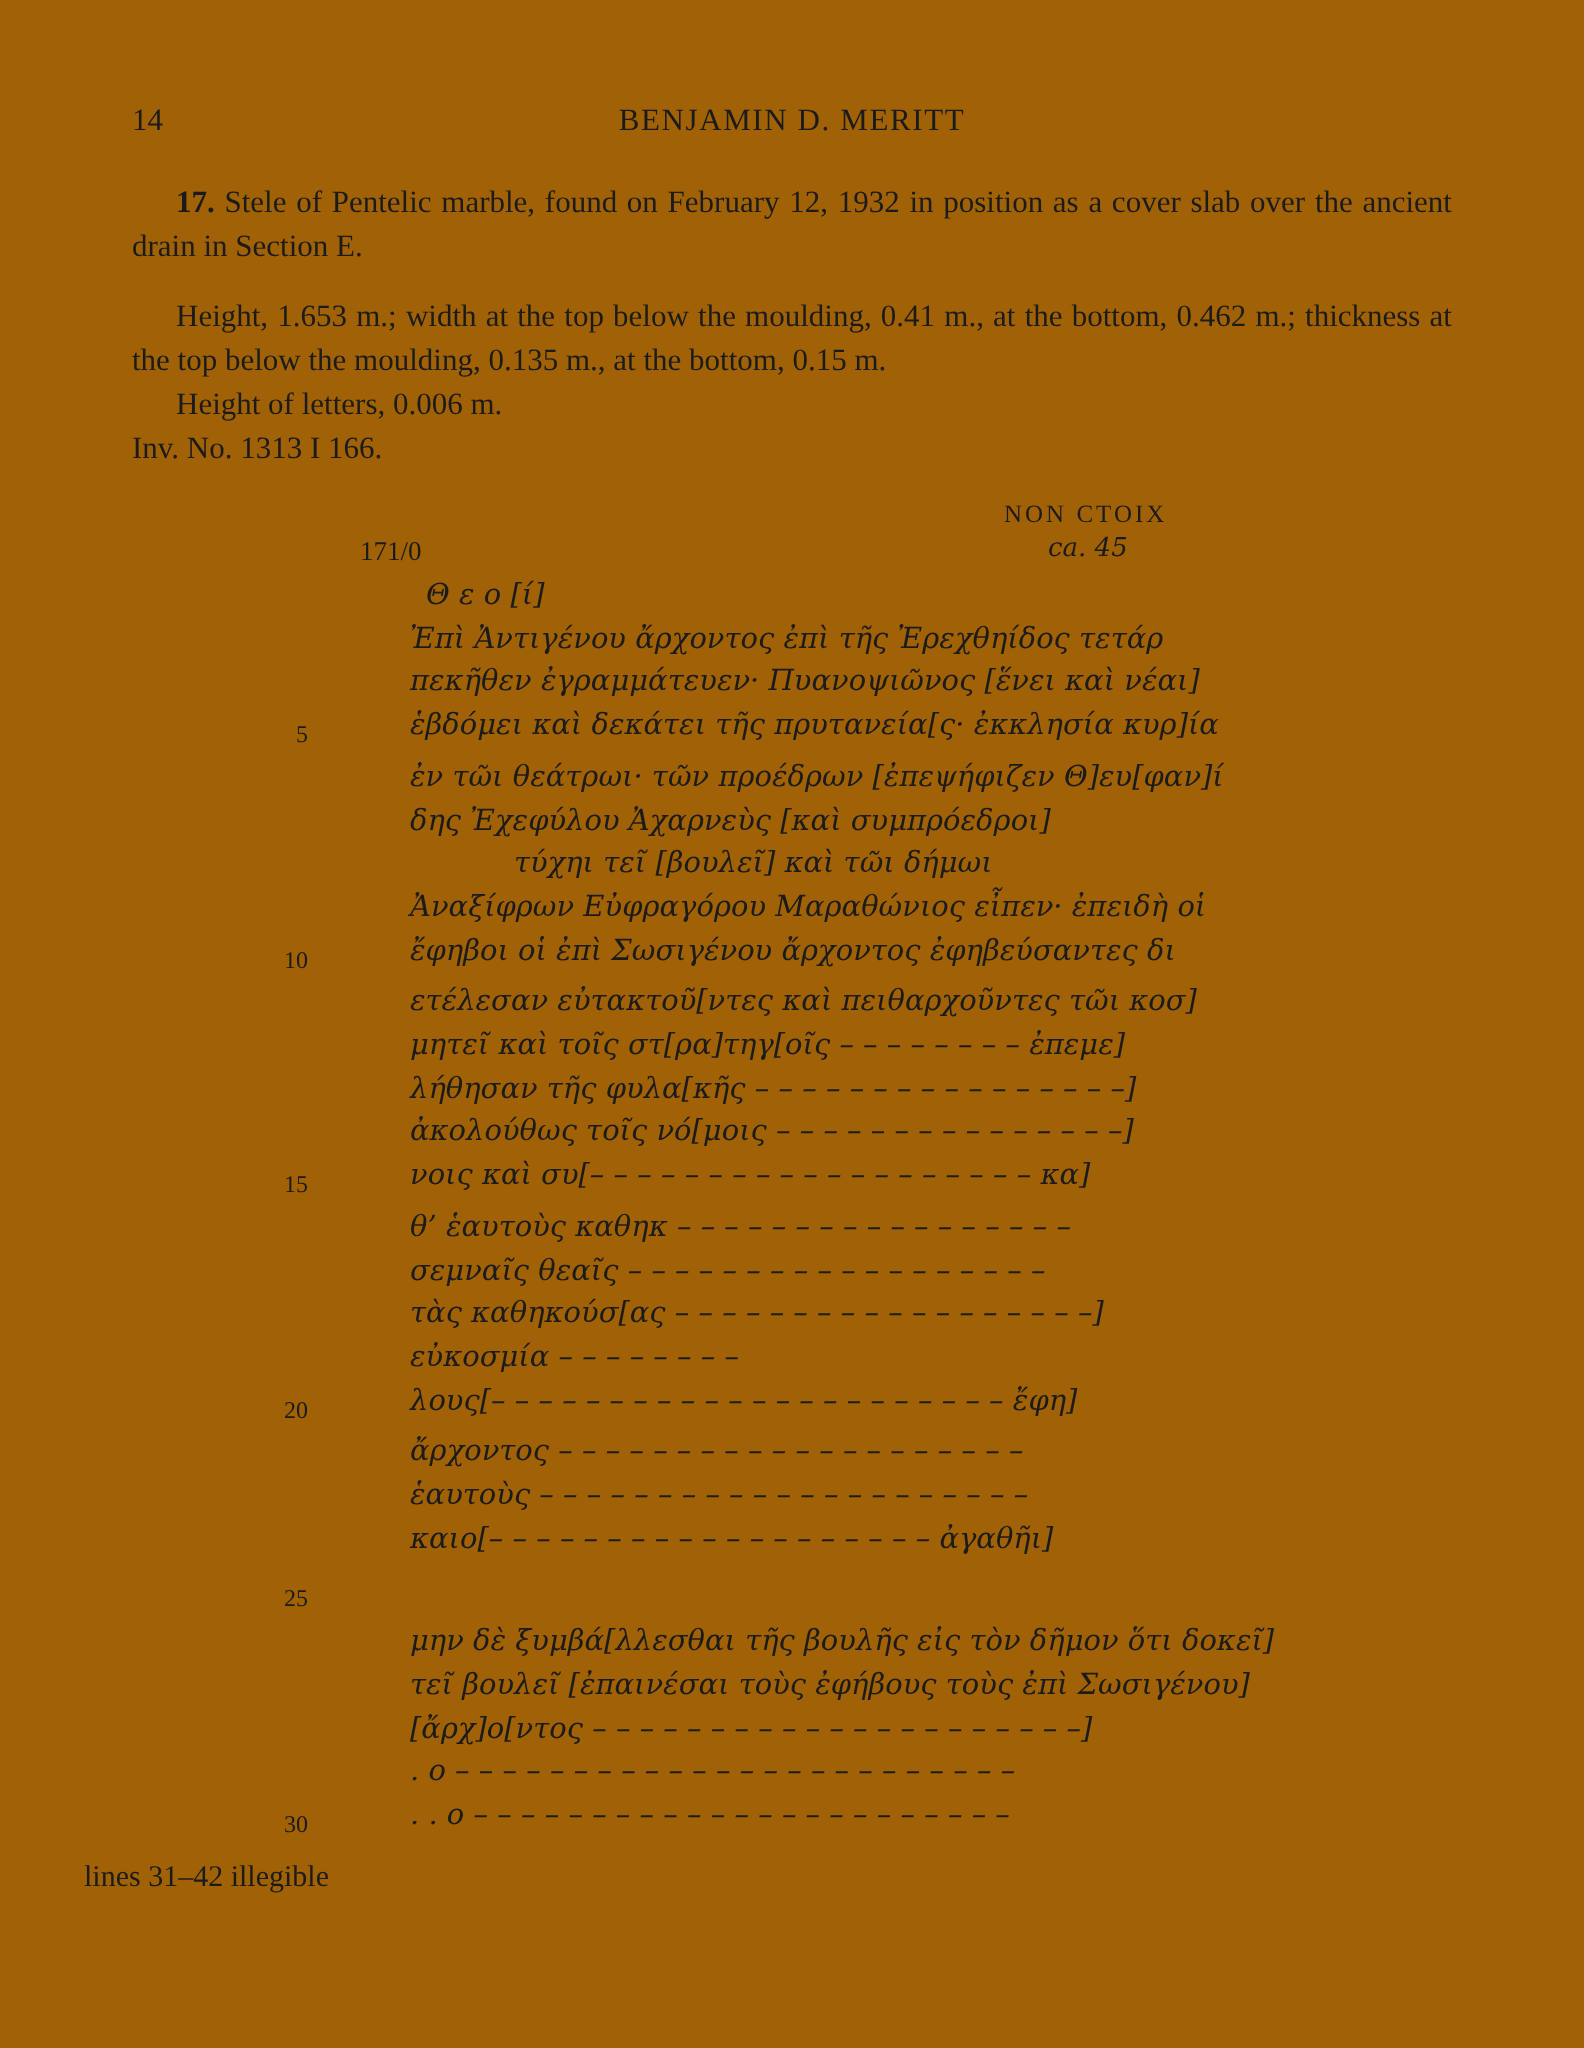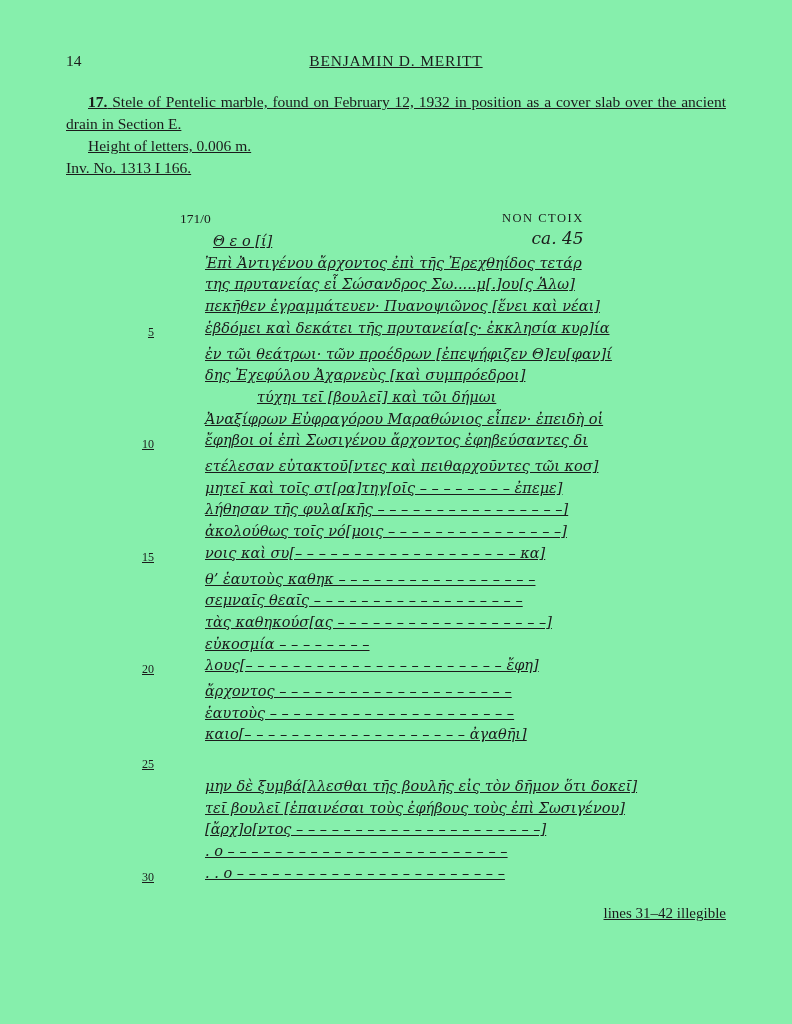--- a/index.html
+++ b/index.html
@@ -1,27 +1,26 @@
 <!DOCTYPE html>
 <html><head>
 <meta charset="utf-8">
 <style>
   html, body { margin: 0; padding: 0; background: #e8e8e8; }
   .page {
     position: relative;
     width: 792px;
     height: 1024px;
     margin: 0 auto;
-    background: #86efac;
+    background: #a16207;
     color: #1b1b1b;
     font-family: "Liberation Serif", "DejaVu Serif", serif;
     box-sizing: border-box;
     padding: 52px 66px 0 66px;
     overflow: hidden;
-    text-decoration: underline;
   }
   .running-head {
     position: relative;
     text-align: center;
     font-size: 15.5px;
     letter-spacing: 0.8px;
     height: 22px;
   }
   .page-number {
     position: absolute;
@@ -53,30 +52,29 @@
   }
   .date-label {
     position: absolute;
     left: 114px;
     bottom: 2px;
     font-size: 13.5px;
   }
   .right-col {
     position: absolute;
     left: 436px;
-    top: 18px;
+    top: 0;
   }
   .non-stoich { font-size: 12.5px; letter-spacing: 1.5px; }
   .ca-estimate {
     font-style: italic;
-    font-size: 17px;
+    font-size: 13px;
     margin-top: 2px;
     padding-left: 22px;
     font-family: "DejaVu Serif", serif;
-    text-align: right;
   }
   .insc { margin-top: 2px; }
   .g-line { display: flex; line-height: 21.7px; }
   .g-num {
     flex: none;
     margin-left: 40px;
     width: 48px;
     text-align: right;
     font-size: 12px;
     padding-top: 4px;
@@ -85,38 +83,39 @@
     margin-left: 51px;
     font-family: "DejaVu Serif", serif;
     font-style: italic;
     font-size: 14.5px;
     white-space: pre;
   }
   .indent-0 { padding-left: 0; }
   .indent-1 { padding-left: 8px; }
   .indent-2 { padding-left: 52px; }
   .illegible-note {
-    margin-top: 17px;
-    text-align: right;
+    margin-top: 7px;
+    text-align: left;
     font-size: 15px;
     margin-left: -24px;
   }
 </style>
 </head>
 <body>
 
 <div class="page">
 
   <div class="running-head">
     <span class="page-number">14</span>
     <span>BENJAMIN D. MERITT</span>
   </div>
 
   <p class="para para-intro"><span class="bold">17.</span> <span>Stele of Pentelic marble, found on February 12, 1932 in position as a cover slab over the ancient drain in Section E.</span></p>
 
+  <p class="para para-dims">Height, 1.653 m.; width at the top below the moulding, 0.41 m., at the bottom, 0.462 m.; thickness at the top below the moulding, 0.135 m., at the bottom, 0.15 m.</p>
 
   <p class="line-plain indented">Height of letters, 0.006 m.</p>
 
   <p class="line-plain">Inv. No. 1313 I 166.</p>
 
   <div class="insc-head">
     <span class="date-label">171/0</span>
     <div class="right-col">
       <div class="non-stoich">NON CTOIX</div>
       <div class="ca-estimate">ca. 45</div>
@@ -127,24 +126,20 @@
       <div class="g-line">
         <span class="g-num"></span>
         <span class="g-text indent-1">Θ ε ο [ί]</span>
       </div>
       <div class="g-line">
         <span class="g-num"></span>
         <span class="g-text indent-0">Ἐπὶ Ἀντιγένου ἄρχοντος ἐπὶ τῆς Ἐρεχθηίδος τετάρ</span>
       </div>
       <div class="g-line">
         <span class="g-num"></span>
-        <span class="g-text indent-0">της πρυτανείας εἷ Σώσανδρος Σω.....μ[.]ου[ς Ἁλω]</span>
-      </div>
-      <div class="g-line">
-        <span class="g-num"></span>
         <span class="g-text indent-0">πεκῆθεν ἐγραμμάτευεν· Πυανοψιῶνος [ἕνει καὶ νέαι]</span>
       </div>
       <div class="g-line">
         <span class="g-num">5</span>
         <span class="g-text indent-0">ἑβδόμει καὶ δεκάτει τῆς πρυτανεία[ς· ἐκκλησία κυρ]ία</span>
       </div>
       <div class="g-line">
         <span class="g-num"></span>
         <span class="g-text indent-0">ἐν τῶι θεάτρωι· τῶν προέδρων [ἐπεψήφιζεν Θ]ευ[φαν]ί</span>
       </div>

